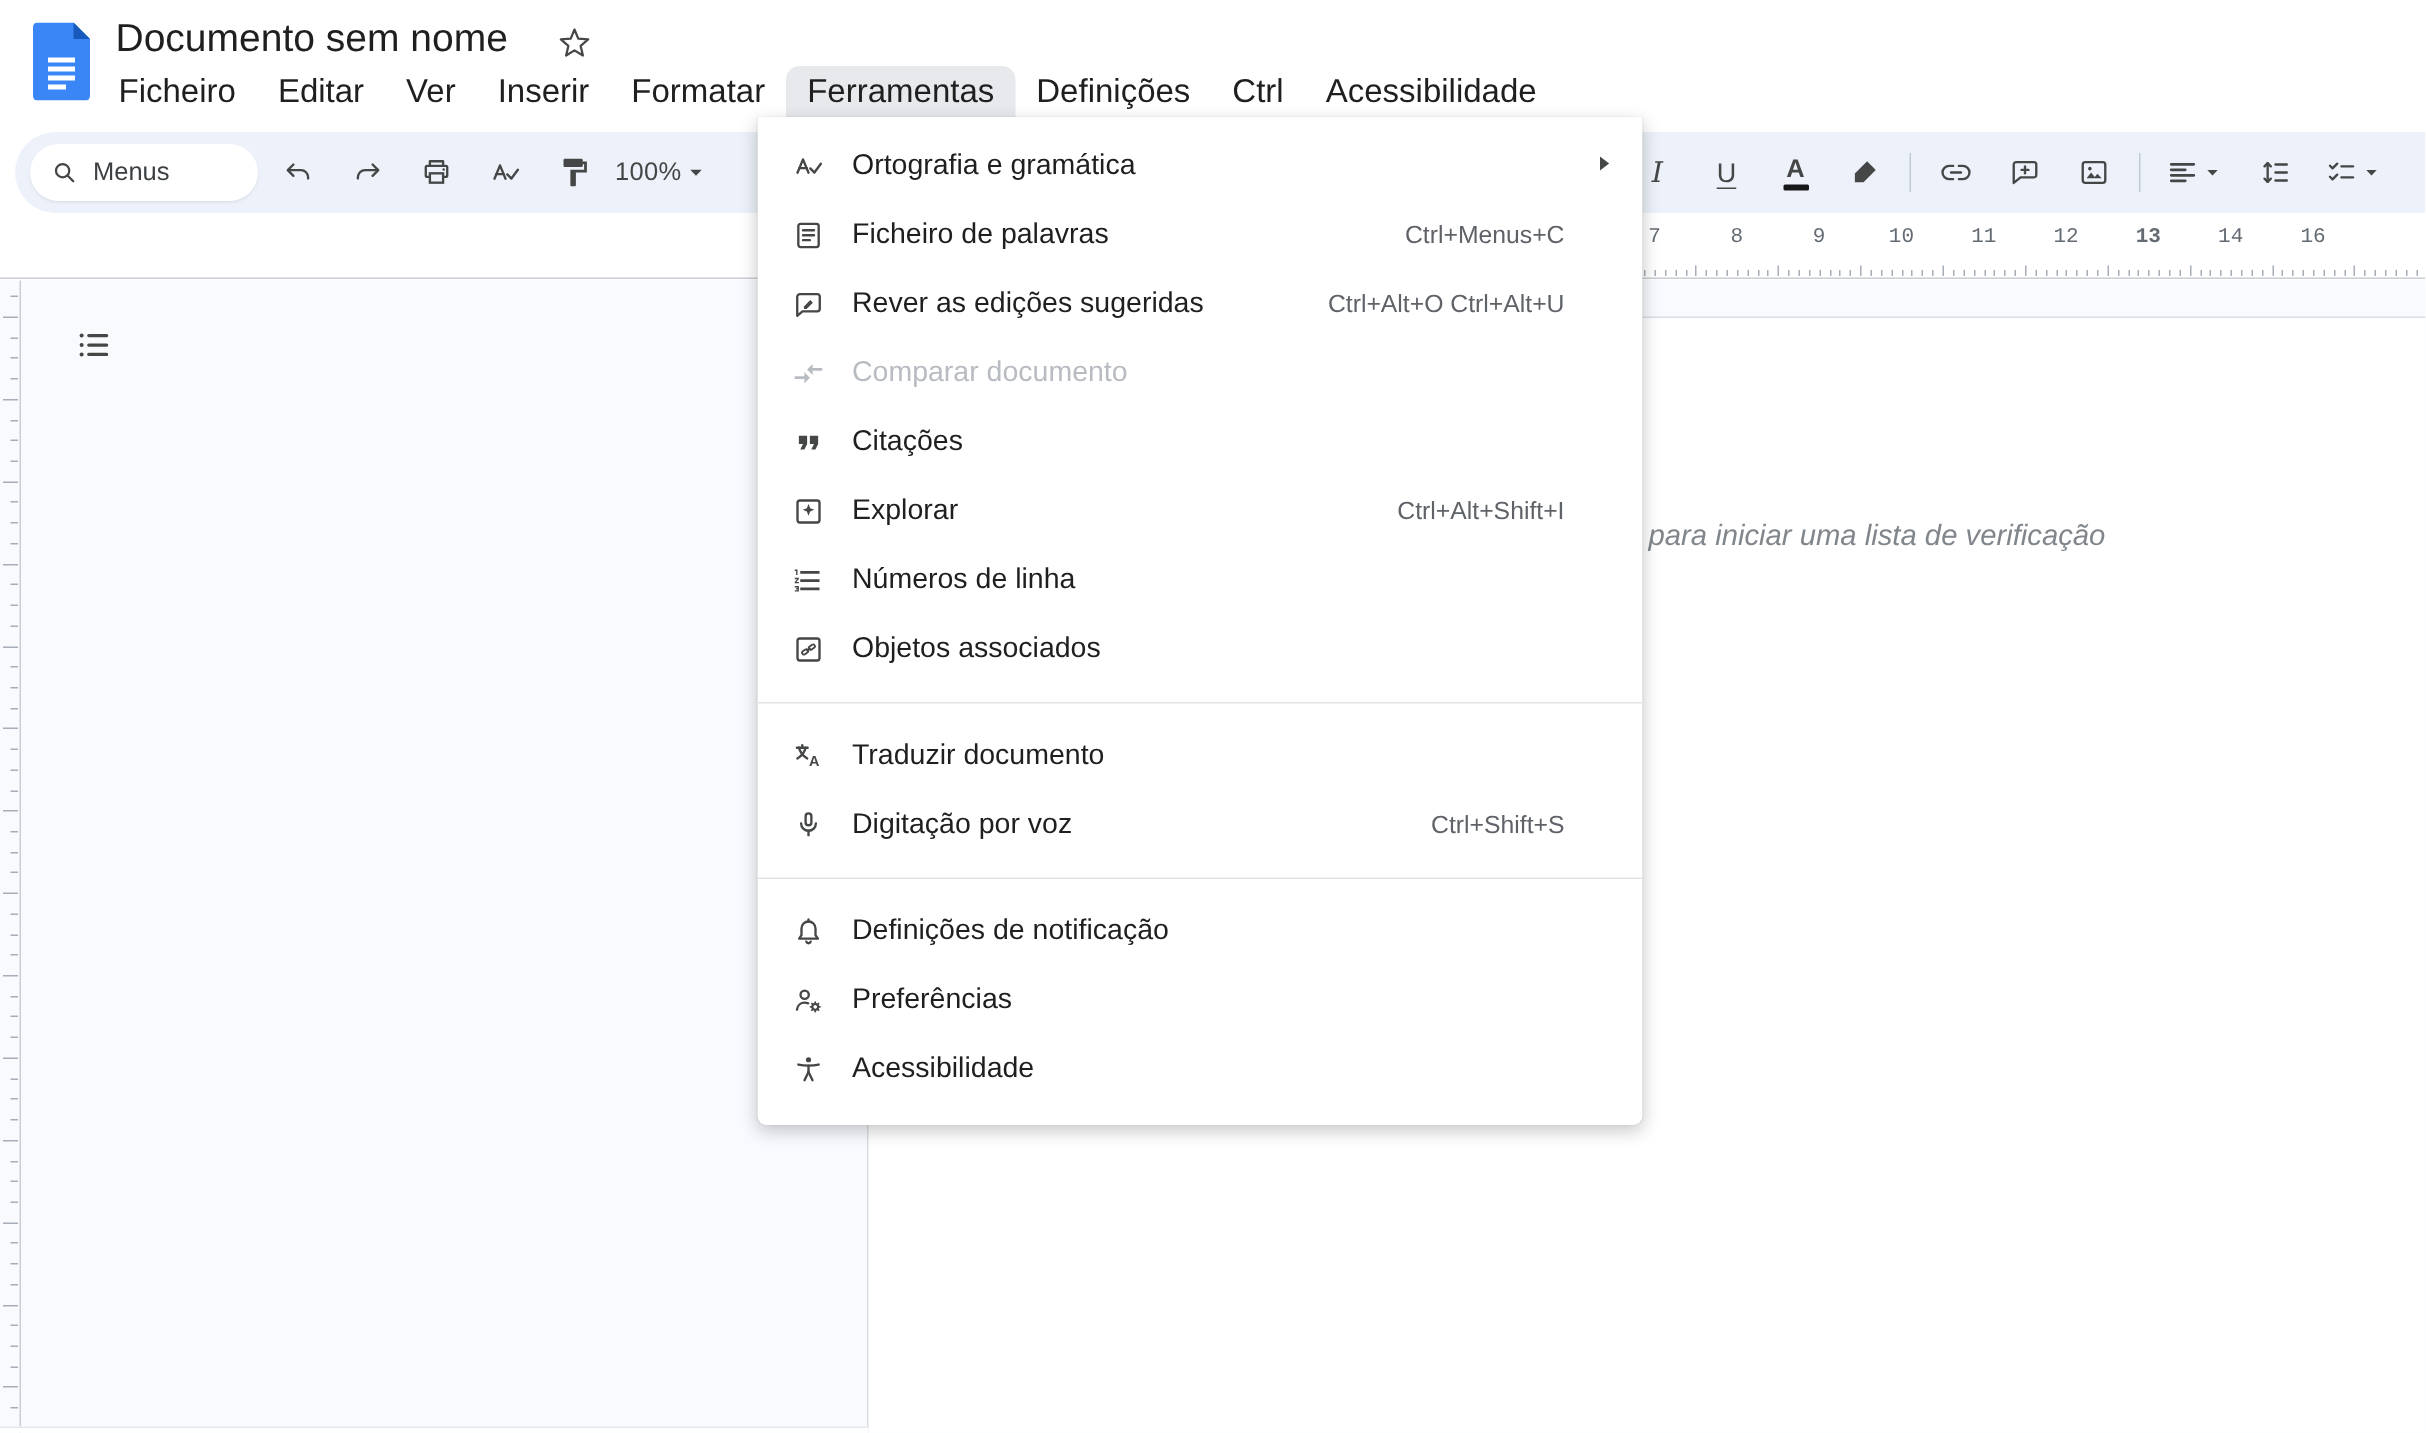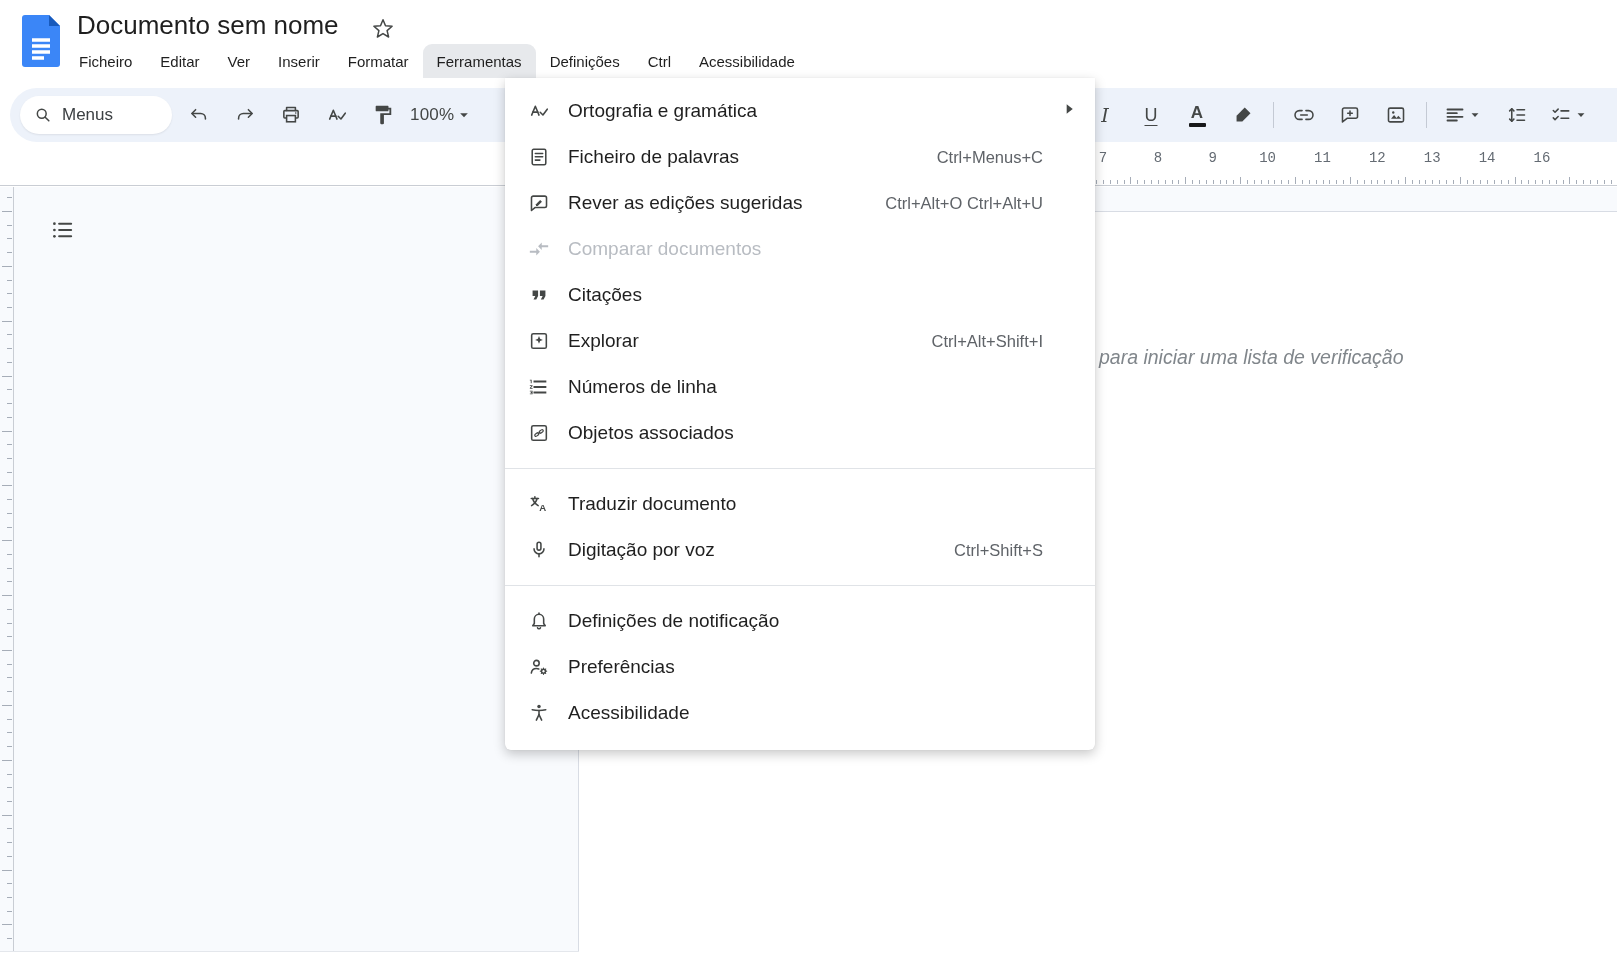--- a/index.html
+++ b/index.html
@@ -8,21 +8,21 @@
   .icon{display:inline-flex;align-items:center;justify-content:center;color:#444746;}
   .icon svg{width:22px;height:22px;display:block;}
 
   
   #header{position:absolute;top:0;left:0;right:0;height:88px;background:#fff;z-index:5;}
   #logo{position:absolute;left:22px;top:15px;width:38px;height:52px;}
   #doc-title{position:absolute;left:77px;top:10px;font-size:26px;color:#1f1f1f;}
   #star-btn{position:absolute;left:368px;top:13px;width:30px;height:30px;display:flex;align-items:center;justify-content:center;color:#444746;}
   #star-btn svg{width:24px;height:24px;}
   #menubar{position:absolute;left:65px;top:44px;height:34px;display:flex;align-items:stretch;}
-  .mb-item{display:flex;align-items:center;padding:0 14px;font-size:15px;color:#1f1f1f;cursor:default;border-radius:9px;}
+  .mb-item{display:flex;align-items:center;padding:0 14px;font-size:22px;color:#1f1f1f;cursor:default;border-radius:9px;}
   .mb-item.active{background:#e7e9ec;border-radius:9px 9px 0 0;}
 
   
   #toolbar{position:absolute;top:88px;left:10px;right:0;height:54px;background:#edf2fa;border-radius:27px 0 0 27px;z-index:4;display:flex;align-items:center;}
   #search-pill{margin-left:10px;width:152px;height:38px;background:#fff;border-radius:19px;display:flex;align-items:center;gap:9px;padding-left:13px;box-shadow:0 1px 2px rgba(0,0,0,.08);}
   #search-pill .icon svg{width:20px;height:20px;}
   #menus-label{font-size:17px;color:#3c4043;}
   #tb-left{display:flex;align-items:center;gap:8px;margin-left:8px;}
   .tb-btn{width:38px;height:38px;border-radius:50%;display:flex;align-items:center;justify-content:center;background:transparent;border:none;}
   #zoom-ctl{display:flex;align-items:center;margin-left:8px;}
@@ -145,21 +145,21 @@
     </span>
 </div>
 
 <div id="ruler">
     <span class="rn" style="left: 1103px;">7</span>
     <span class="rn" style="left: 1157.88px;">8</span>
     <span class="rn" style="left: 1212.75px;">9</span>
     <span class="rn" style="left: 1267.62px;">10</span>
     <span class="rn" style="left: 1322.5px;">11</span>
     <span class="rn" style="left: 1377.38px;">12</span>
-    <span class="rn" style="left: 1432.25px;">13</span>
+    <span class="rn" style="left: 1432.25px; font-weight: bold;">13</span>
     <span class="rn" style="left: 1487.12px;">14</span>
     <span class="rn" style="left: 1542px;">16</span>
     <div class="rtick" style="left: 1096.14px; height: 4px;"></div>
     <div class="rtick" style="left: 1103px; height: 4px;"></div>
     <div class="rtick" style="left: 1109.86px; height: 4px;"></div>
     <div class="rtick" style="left: 1116.72px; height: 4px;"></div>
     <div class="rtick" style="left: 1123.58px; height: 4px;"></div>
     <div class="rtick" style="left: 1130.44px; height: 7px;"></div>
     <div class="rtick" style="left: 1137.3px; height: 4px;"></div>
     <div class="rtick" style="left: 1144.16px; height: 4px;"></div>
@@ -443,21 +443,21 @@
       </span>
       <span class="mi-label">Rever as edições sugeridas</span>
       <span class="mi-shortcut">Ctrl+Alt+O Ctrl+Alt+U</span>
     </div>
     <div class="menu-item disabled">
       <span class="icon">
         <svg viewBox="0 0 24 24">
           <path d="M9.01 14H2v2h7.01v3L13 15l-3.99-4v3zM14.99 13v-3H22V8h-7.01V5L11 9l3.99 4z" fill="currentColor"></path>
         </svg>
       </span>
-      <span class="mi-label">Comparar documentos</span>
+      <span class="mi-label">Comparar documento</span>
     </div>
     <div class="menu-item">
       <span class="icon">
         <svg viewBox="0 0 24 24">
           <path d="M6 17h3l2-4V7H5v6h3zm8 0h3l2-4V7h-6v6h3z" fill="currentColor"></path>
         </svg>
       </span>
       <span class="mi-label">Citações</span>
     </div>
     <div class="menu-item">

